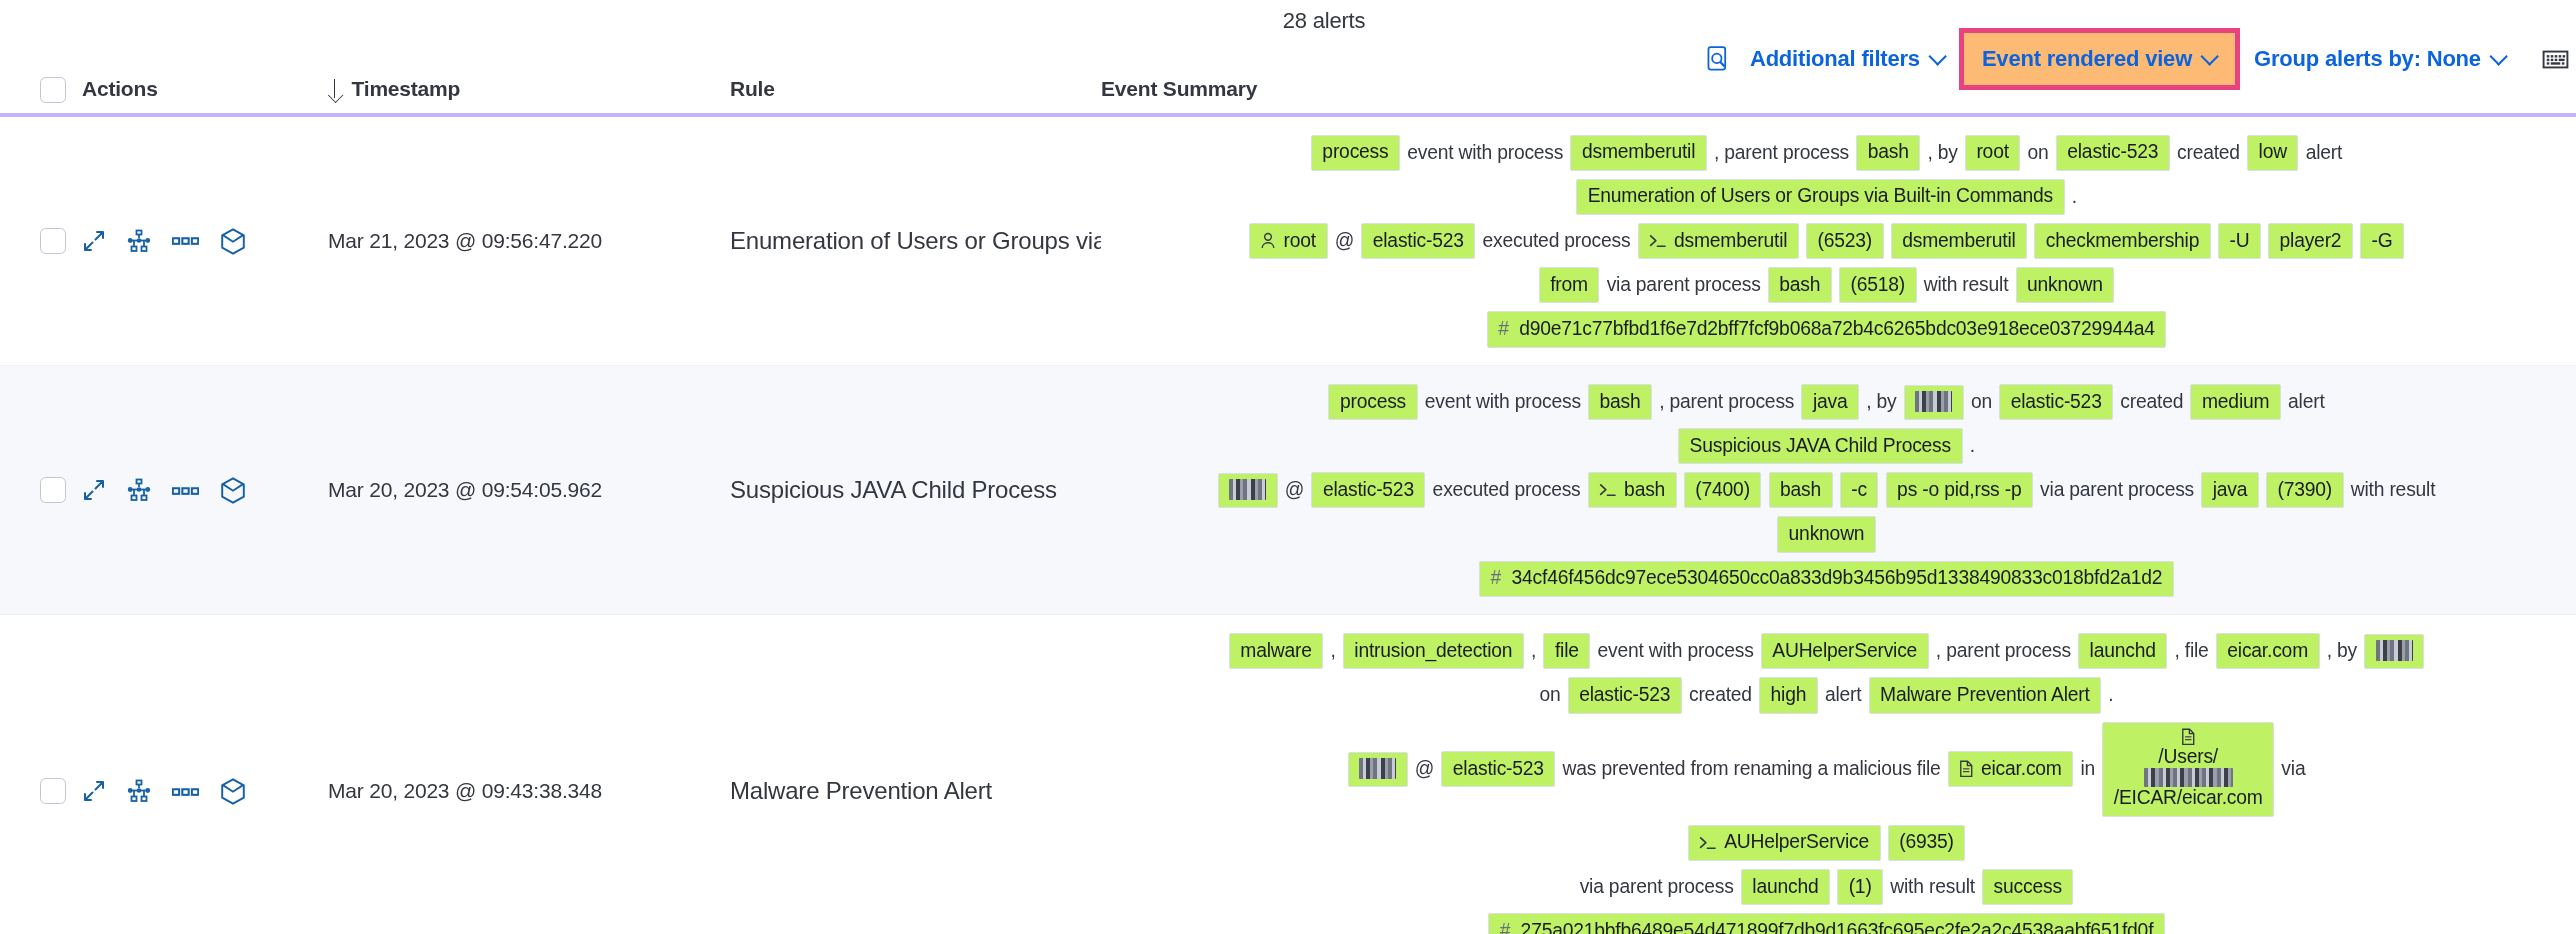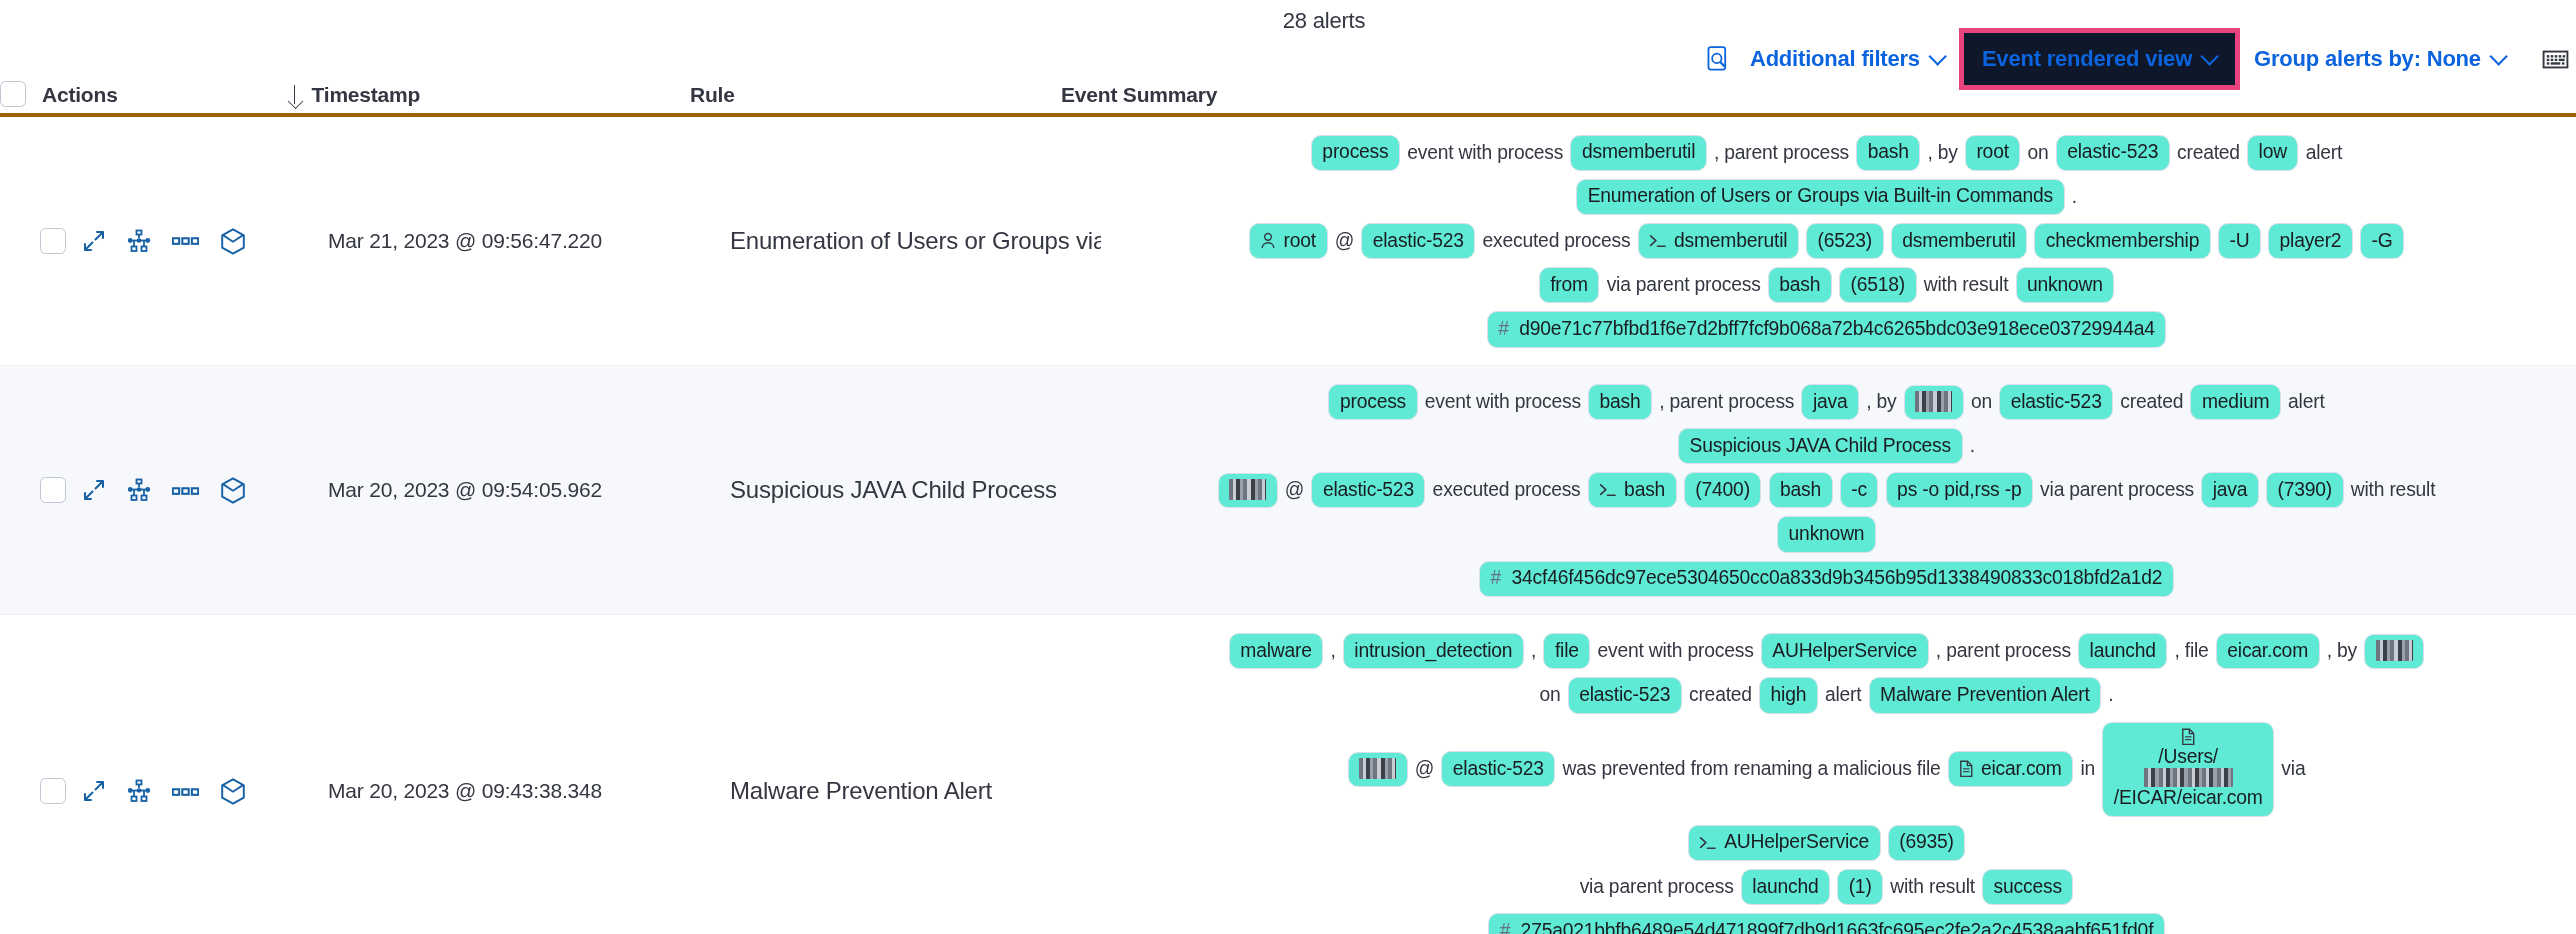--- a/index.html
+++ b/index.html
@@ -66,37 +66,38 @@
     width: 11.3px; height: 11.3px;
     border-right: 2.4px solid currentColor;
     border-bottom: 2.4px solid currentColor;
     transform: rotate(45deg);
   }
   .highlight-box {
     border: 5.6px solid #E8437F;
     padding: 13px 16px 13px 17.7px;
     margin: 0 4.8px;
     display: flex; align-items: center;
-    background: #0f172a;
+    background: #fdba74;
   }
   .kbd-icon-wrap { margin-left: 35px; display: flex; align-items: center; }
   #btn-additional-filters { margin-right: 8px; }
   #btn-group-alerts { margin-left: 9.7px; }
 
   
   .table {
     position: absolute;
     left: 0; top: 77px;
     width: 2576px;
   }
   .thead {
     display: flex;
-    align-items: center;
+    align-items: flex-start;
     height: 40px;
-    border-bottom: 4px solid #a16207;
+    padding-left: 40px;
+    border-bottom: 4px solid #c4b5fd;
     width: 2576px;
   }
   .th {
     font-size: 21px;
     font-weight: 700;
     color: #343741;
     letter-spacing: -0.2px;
     display: flex; align-items: center;
   }
   .col-check { width: 42px; flex: none; }
@@ -169,22 +170,22 @@
     font-size: 19.3px;
     color: #343741;
     letter-spacing: -0.2px;
     white-space: nowrap;
   }
   .badge {
     display: inline-flex;
     align-items: center;
     gap: 7.2px;
     border: 1.6px solid #D9DFEA;
-    border-radius: 10px;
-    background: #5eead4;
+    border-radius: 2px;
+    background: #bef264;
     padding: 5.6px 10.5px 6.4px 10.5px;
     font-size: 19.3px;
     color: #1a1c21;
     letter-spacing: -0.2px;
     white-space: nowrap;
     cursor: pointer;
     line-height: 1.15;
   }
   .badge .gi { display: inline-flex; align-items: center; flex: none; }
   .hashsym { font-size: 19.3px; color: #69707D; margin-right: 3.2px; }

